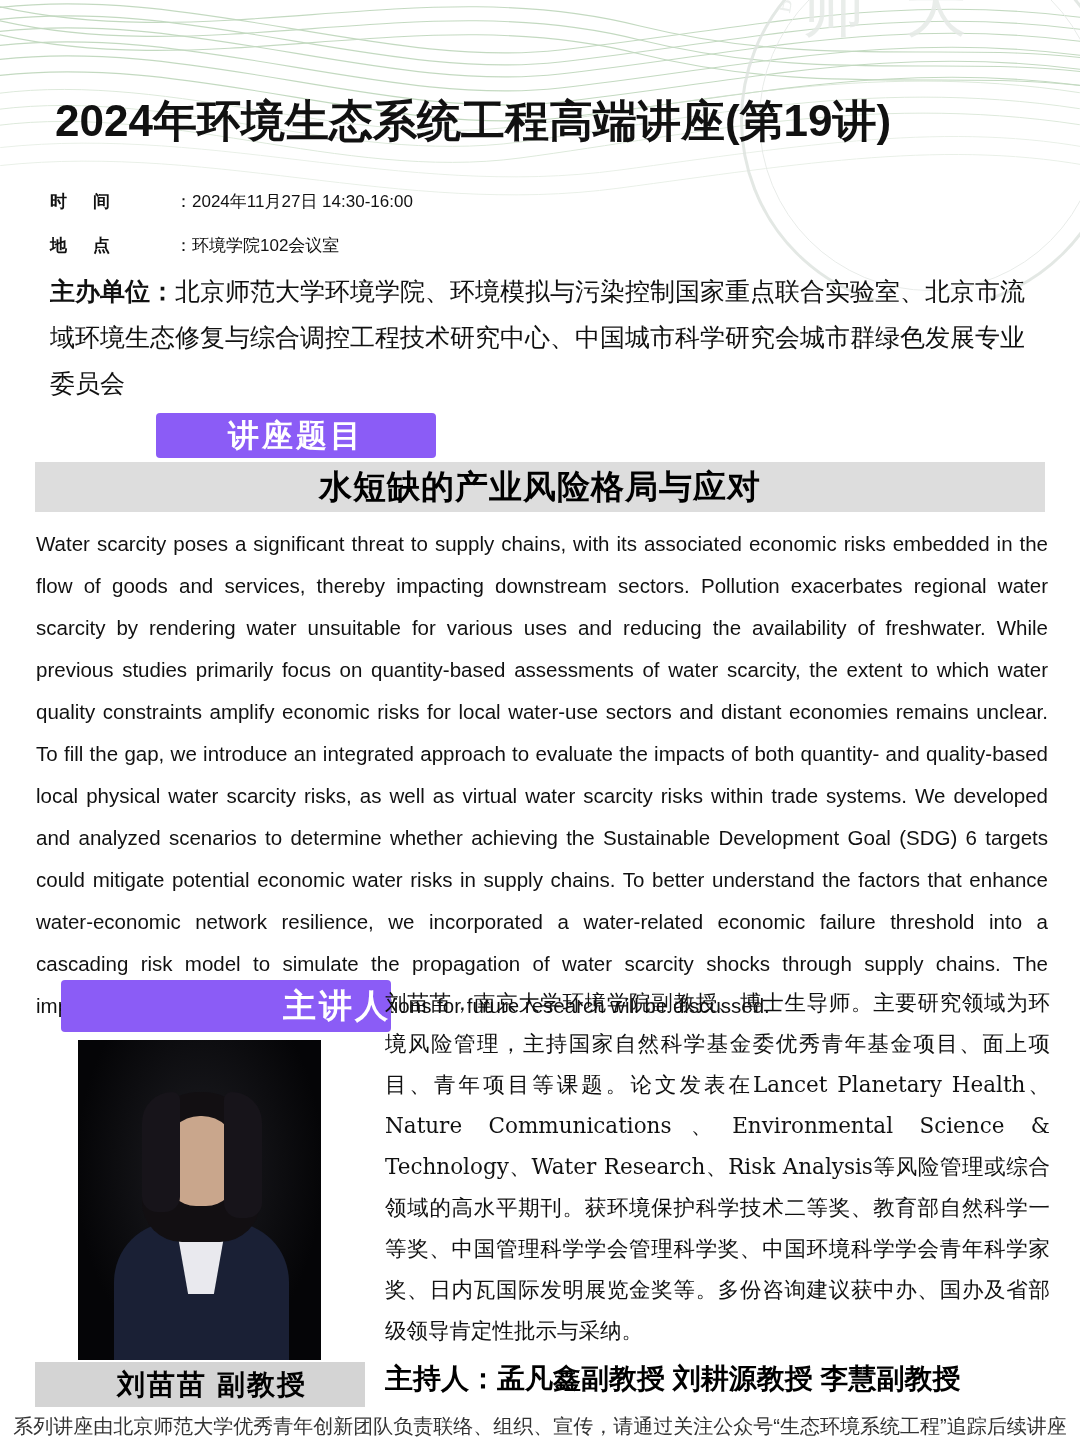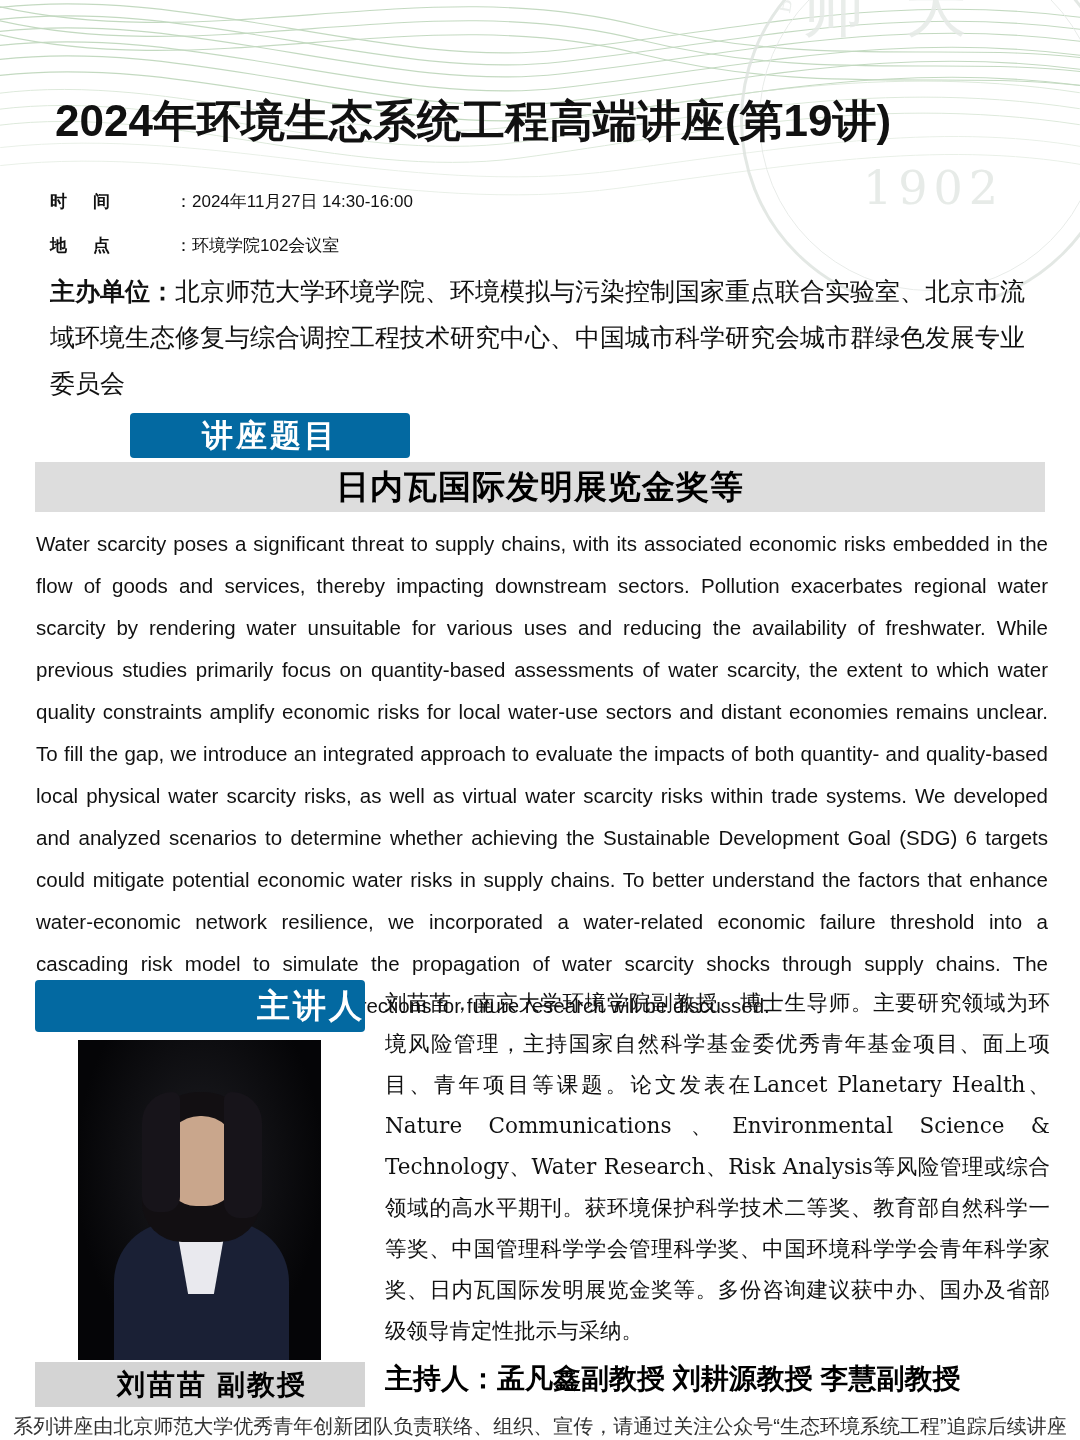--- a/index.html
+++ b/index.html
@@ -120,29 +120,30 @@
   .meta-block {
     font-size: 25px;
     color: #111111;
     line-height: 46px;
   }
   .meta-block b { font-weight: bold; }
 
   
   .tag {
     position: absolute;
-    background: #0369a1;
+    background: #8b5cf6;
     color: #ffffff;
     font-size: 31px;
     font-weight: bold;
     letter-spacing: 3px;
     display: flex;
     align-items: center;
     justify-content: center;
     border-radius: 4px;
+    margin-left: 26px;
   }
   .tag-topic {
     left: 130px;
     top: 413px;
     width: 280px;
     height: 45px;
   }
   .tag-speaker {
     left: 35px;
     top: 980px;
@@ -343,21 +344,20 @@
       </g>
       <g fill="none" stroke="#e2ebe0" stroke-width="1" opacity="0.75">
         <path d="M-20,150 C200,120 400,200 620,170 C800,146 950,120 1100,150"></path>
         <path d="M-20,168 C200,138 400,218 620,188 C800,164 950,138 1100,168"></path>
       </g>
     </svg>
     <div class="seal">
       <div class="seal-inner"></div>
       <div class="seal-glyphs">师 大</div>
       <div class="seal-arc">BEIJING NORMAL UNIVERSITY</div>
-      <div class="seal-year">1902</div>
     </div>
   </div>
 
   <div class="title">2024年环境生态系统工程高端讲座(第19讲)</div>
 
   <div class="meta">
     <div class="meta-row">
       <span class="meta-label spread">时间</span><span class="meta-value">：2024年11月27日 14:30-16:00</span>
     </div>
     <div class="meta-row">
@@ -365,21 +365,21 @@
     </div>
     <div class="meta-block">
       <b>主办单位：</b><span>北京师范大学环境学院、环境模拟与污染控制国家重点联合实验室、北京市流域环境生态修复与综合调控工程技术研究中心、中国城市科学研究会城市群绿色发展专业委员会</span>
     </div>
   </div>
 
   <div class="tag tag-topic">
     <span>讲座题目</span>
   </div>
   <div class="topic-bar">
-    <span>日内瓦国际发明展览金奖等</span>
+    <span>水短缺的产业风险格局与应对</span>
   </div>
 
   <div class="abstract">Water scarcity poses a significant threat to supply chains, with its associated economic risks embedded in the flow of goods and services, thereby impacting downstream sectors. Pollution exacerbates regional water scarcity by rendering water unsuitable for various uses and reducing the availability of freshwater. While previous studies primarily focus on quantity-based assessments of water scarcity, the extent to which water quality constraints amplify economic risks for local water-use sectors and distant economies remains unclear. To fill the gap, we introduce an integrated approach to evaluate the impacts of both quantity- and quality-based local physical water scarcity risks, as well as virtual water scarcity risks within trade systems. We developed and analyzed scenarios to determine whether achieving the Sustainable Development Goal (SDG) 6 targets could mitigate potential economic water risks in supply chains. To better understand the factors that enhance water-economic network resilience, we incorporated a water-related economic failure threshold into a cascading risk model to simulate the propagation of water scarcity shocks through supply chains. The implications of these findings and directions for future research will be discussed.</div>
 
   <div class="tag tag-speaker">
     <span>主讲人</span>
   </div>
 
   <div class="photo">
     <div class="bg"></div>

